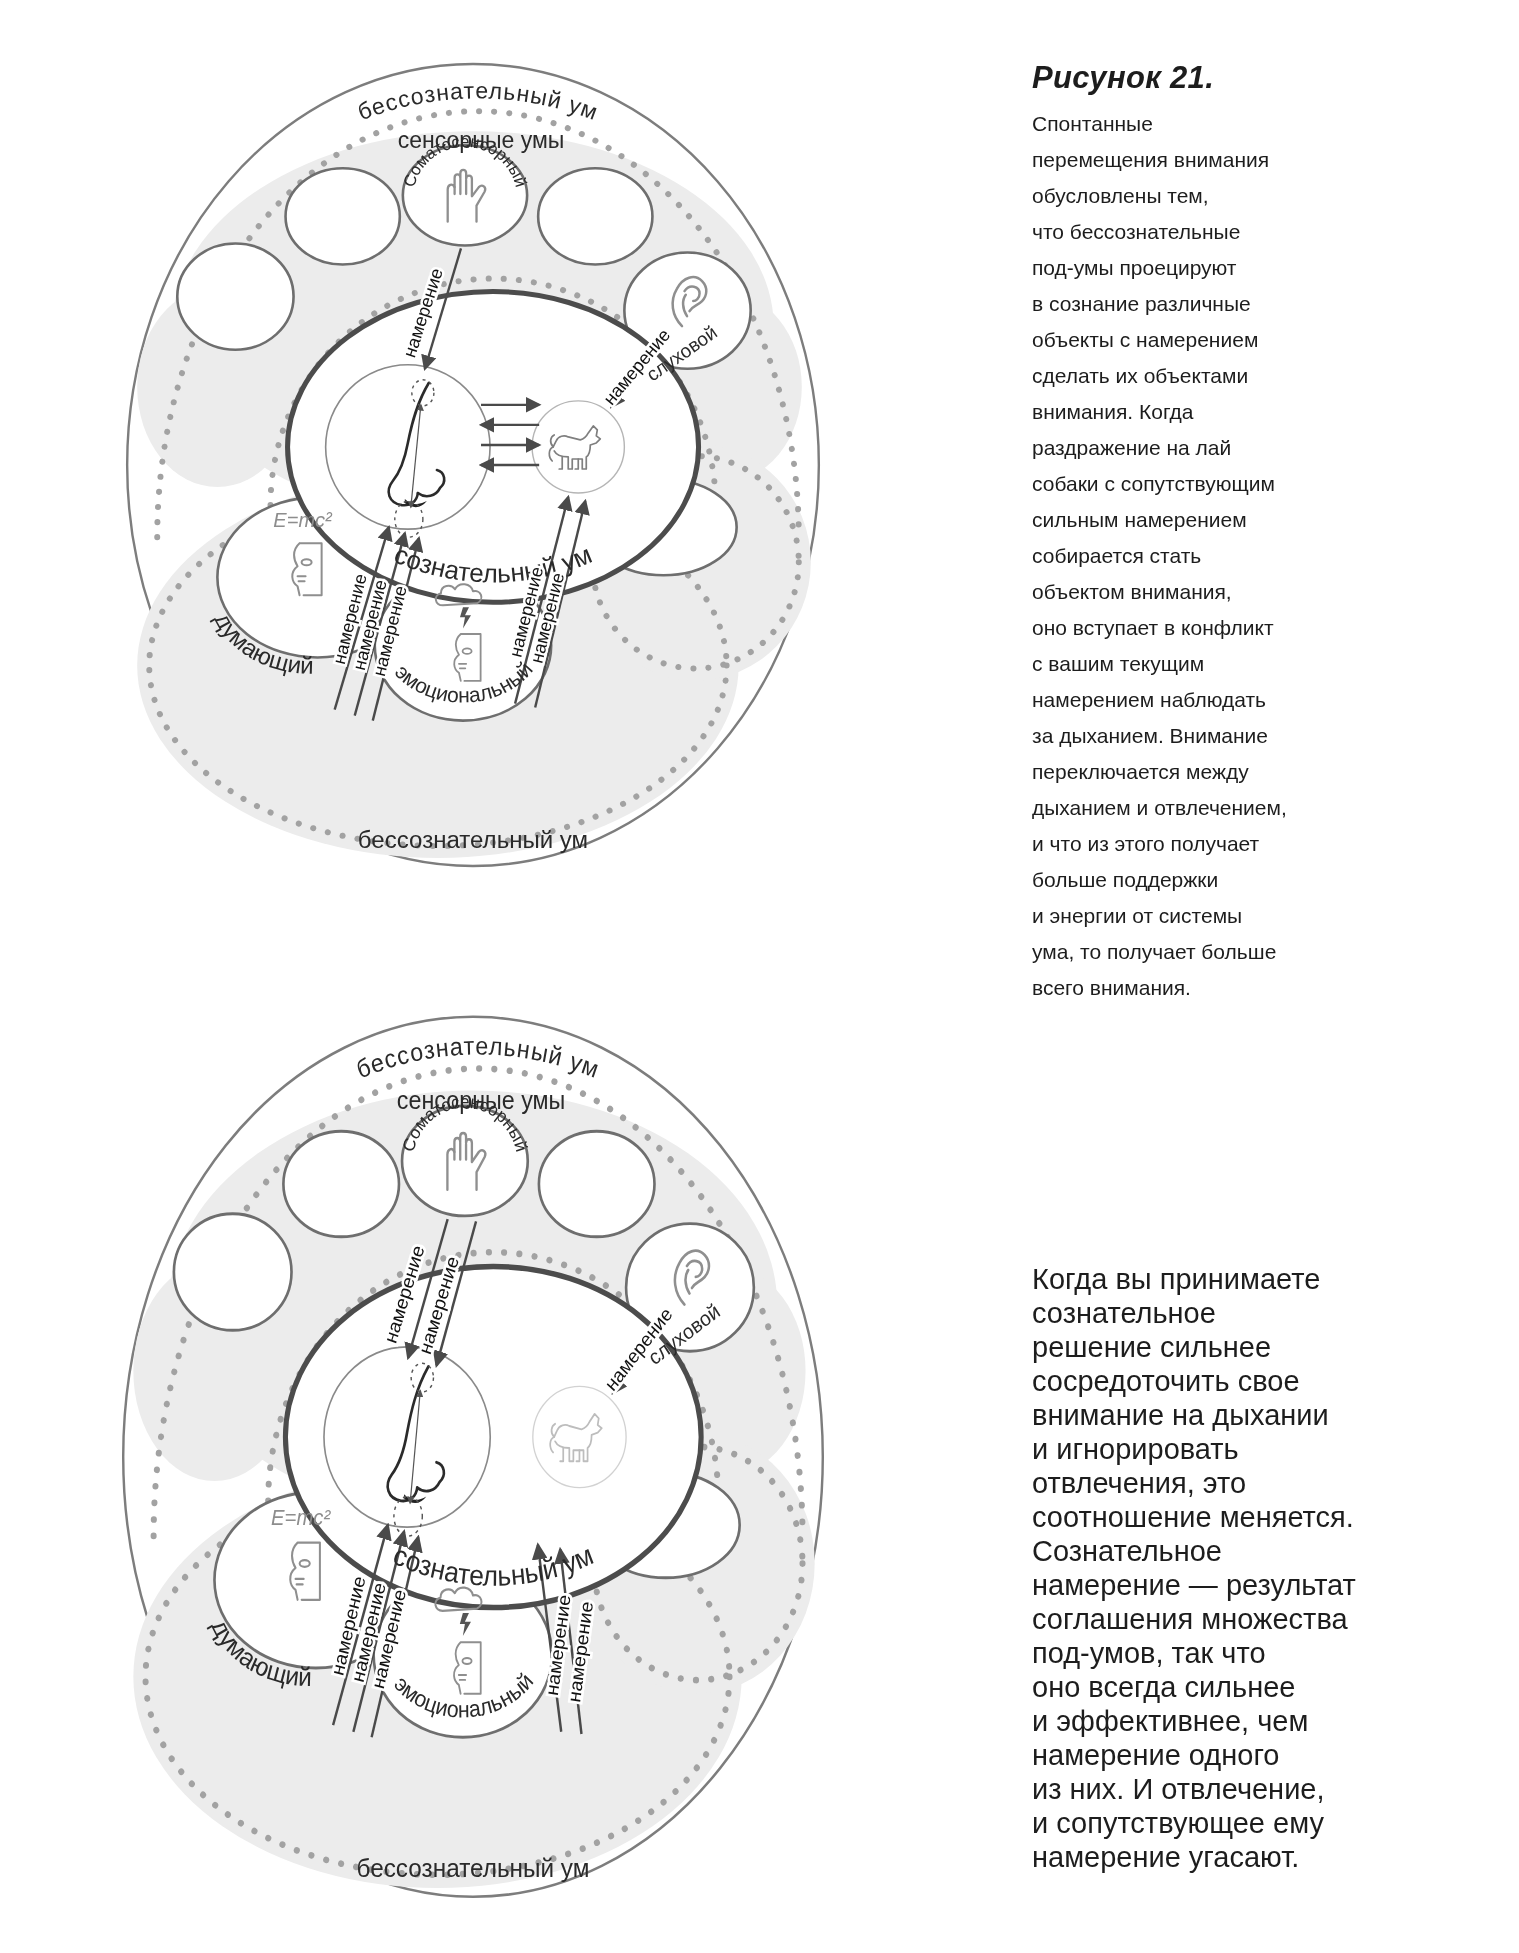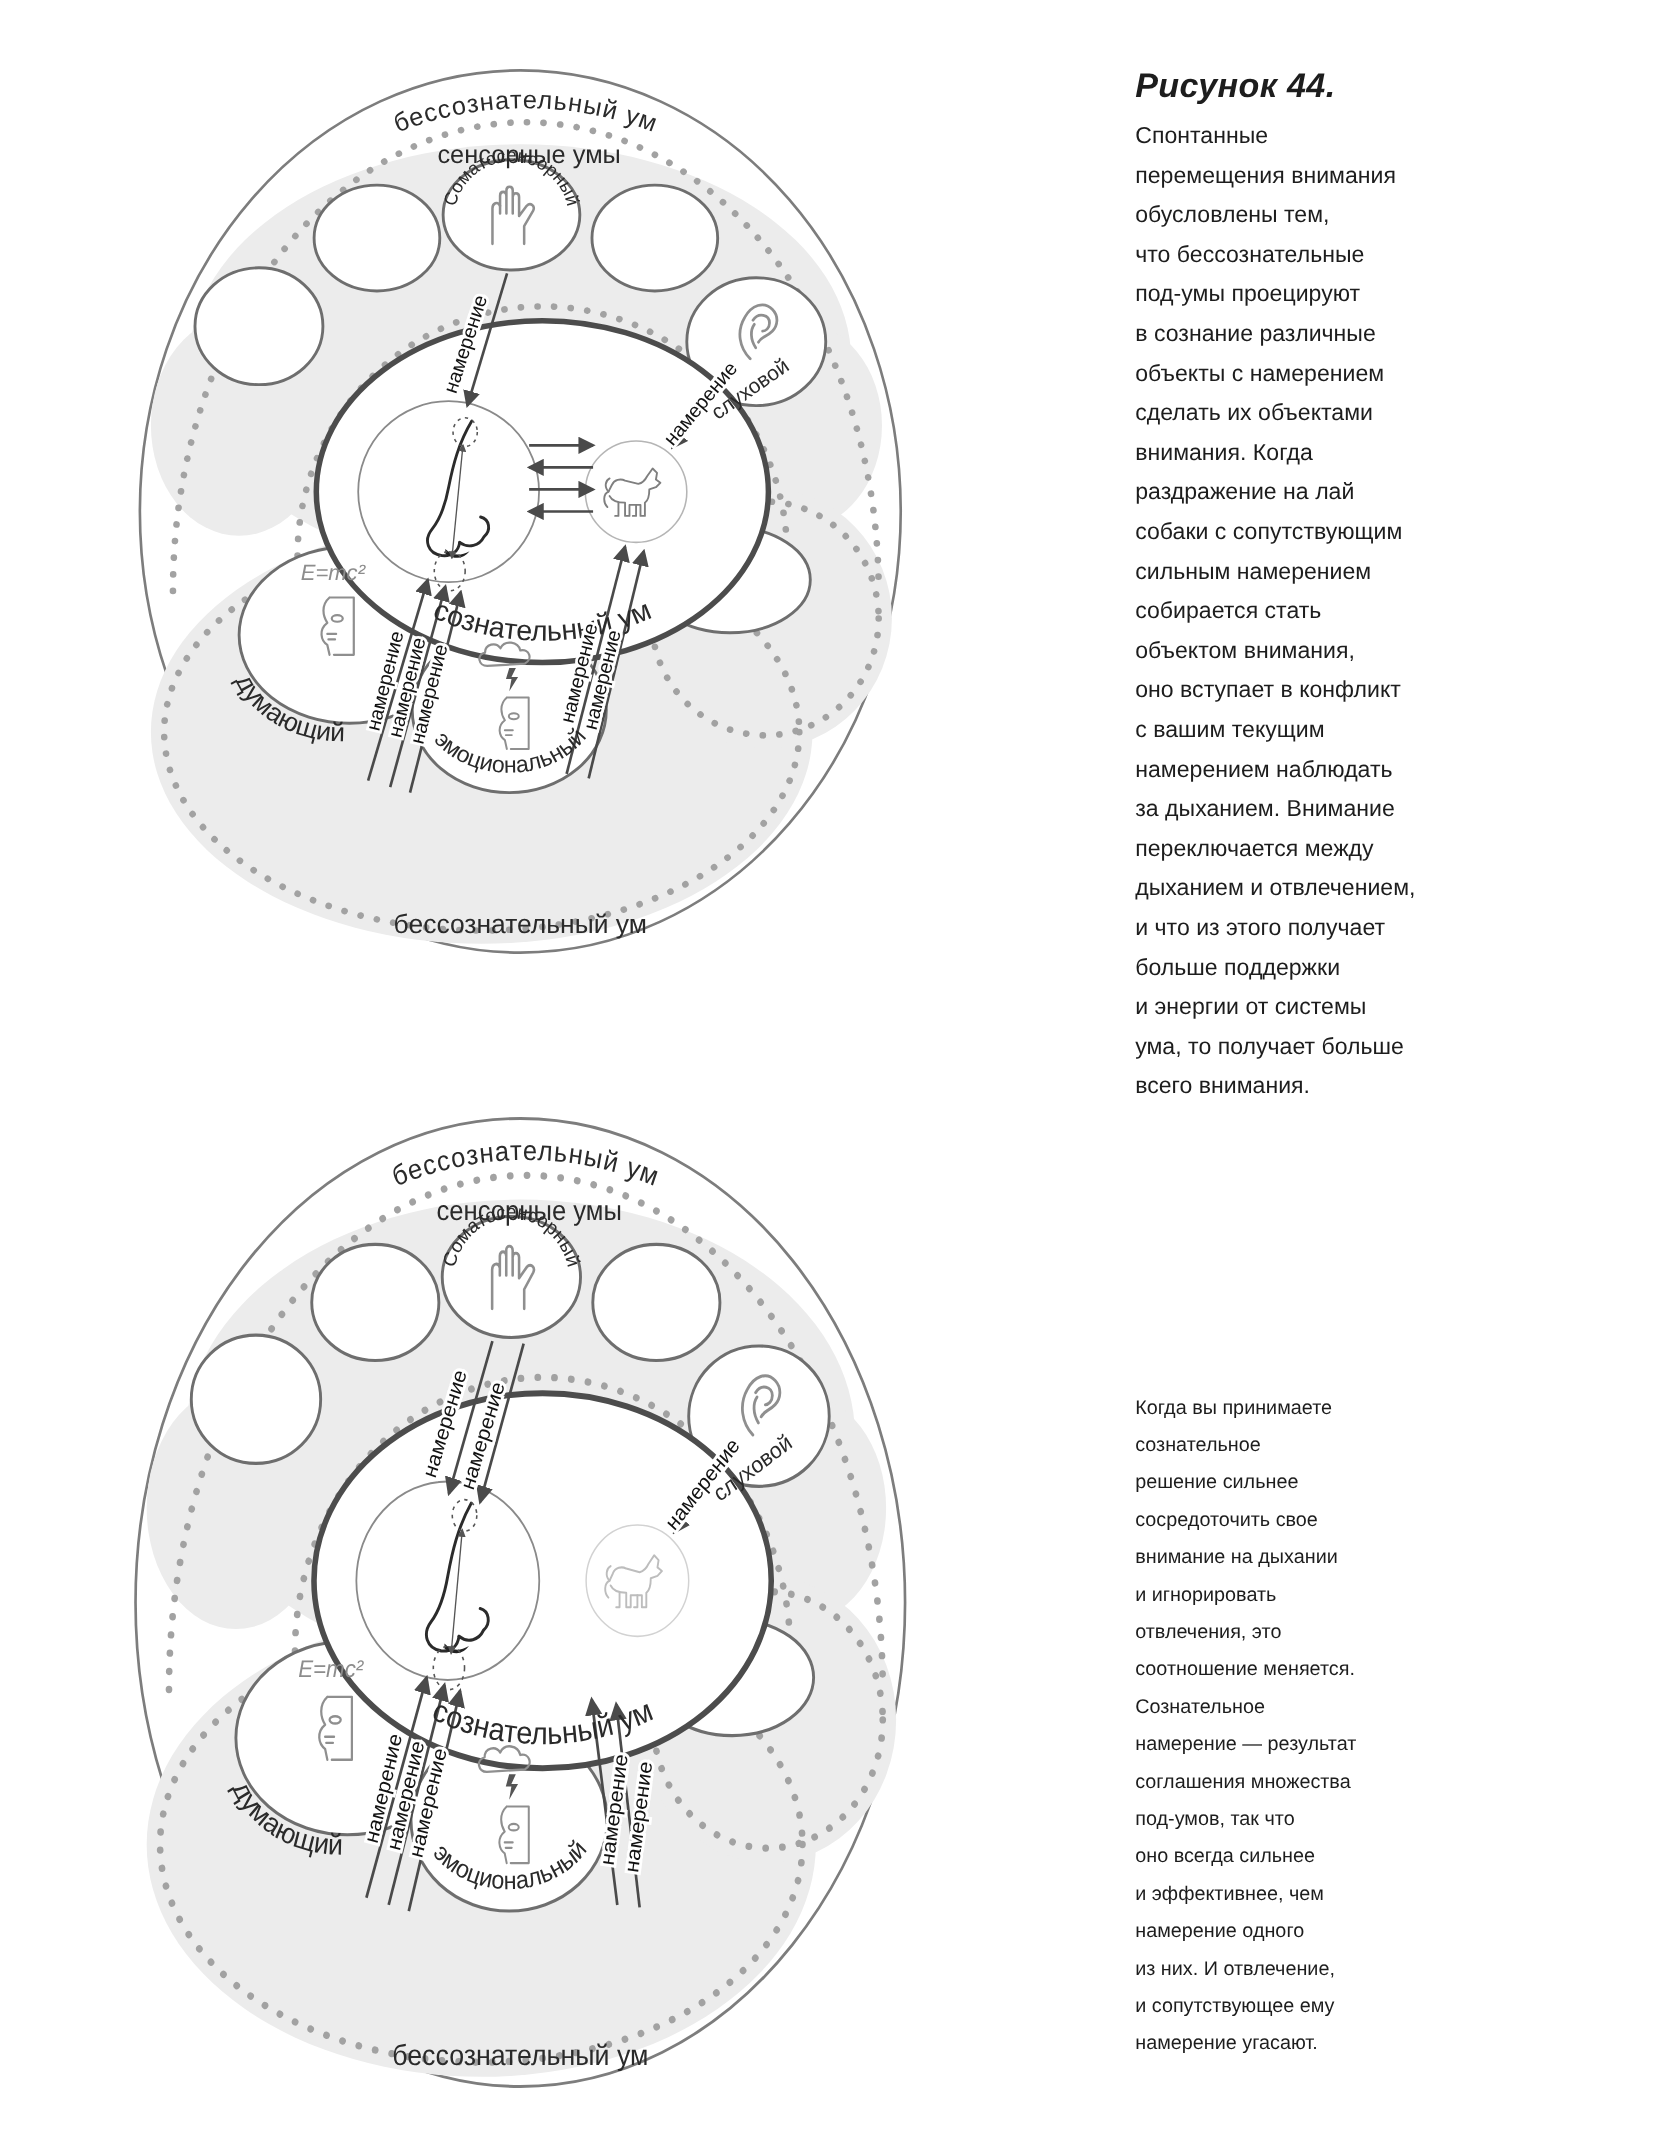--- a/index.html
+++ b/index.html
@@ -2,21 +2,21 @@
 <html><head>
 <meta charset="utf-8">
 <style>
   html,body{margin:0;padding:0;background:#fff;}
   body{width:1519px;height:1953px;position:relative;overflow:hidden;
        font-family:"Liberation Sans", sans-serif;color:#1d1d1d;}
   .caption{position:absolute;left:1032px;top:60px;width:372px;}
   .cap-title{font-size:31px;font-weight:bold;font-style:italic;letter-spacing:.3px;}
   .cap-body{margin-top:10px;font-size:21px;line-height:36px;white-space:pre-line;}
   .para2{position:absolute;left:1032px;top:1262px;width:372px;
-         font-size:18px;line-height:34px;white-space:pre-line;}
+         font-size:29px;line-height:34px;white-space:pre-line;}
   svg{position:absolute;}
   svg text{font-family:"Liberation Sans", sans-serif;}
   .dlabel{fill:#2a2a2a;}
   .halo{paint-order:stroke;stroke:#ffffff;stroke-width:5px;fill:#111;}
   .blob{fill:#ececec;}
   .dots{fill:none;stroke:#a2a2a2;stroke-width:6;stroke-dasharray:0.1 15;stroke-linecap:round;}
   .oval{fill:#fff;stroke:#6e6e6e;stroke-width:2.6;}
   .outer{fill:#fff;stroke:#7d7d7d;stroke-width:2.4;}
   .conscious{fill:#fff;stroke:#4c4c4c;stroke-width:5;}
   .arrow{stroke:#4a4a4a;stroke-width:2.4;fill:none;}
@@ -261,21 +261,21 @@
   <text class="halo" font-size="18" text-anchor="middle" transform="translate(332,272) rotate(-72)">намерение</text>
   <text class="halo" font-size="18" text-anchor="middle" transform="translate(528,314) rotate(-50)">намерение</text>
   <text class="halo" font-size="18" text-anchor="middle" transform="translate(243,563) rotate(-76)">намерение</text>
   <text class="halo" font-size="18" text-anchor="middle" transform="translate(263,569) rotate(-76)">намерение</text>
   <text class="halo" font-size="18" text-anchor="middle" transform="translate(283,575) rotate(-76)">намерение</text>
   <text class="halo" font-size="18" text-anchor="middle" transform="translate(450,580) rotate(-82)">намерение</text>
   <text class="halo" font-size="18" text-anchor="middle" transform="translate(472,586) rotate(-82)">намерение</text>
 </svg>
 
 <div class="caption">
-  <div class="cap-title">Рисунок 44.</div>
+  <div class="cap-title">Рисунок 21.</div>
   <div class="cap-body">Спонтанные
 перемещения внимания
 обусловлены тем,
 что бессознательные
 под-умы проецируют
 в сознание различные
 объекты с намерением
 сделать их объектами
 внимания. Когда
 раздражение на лай

